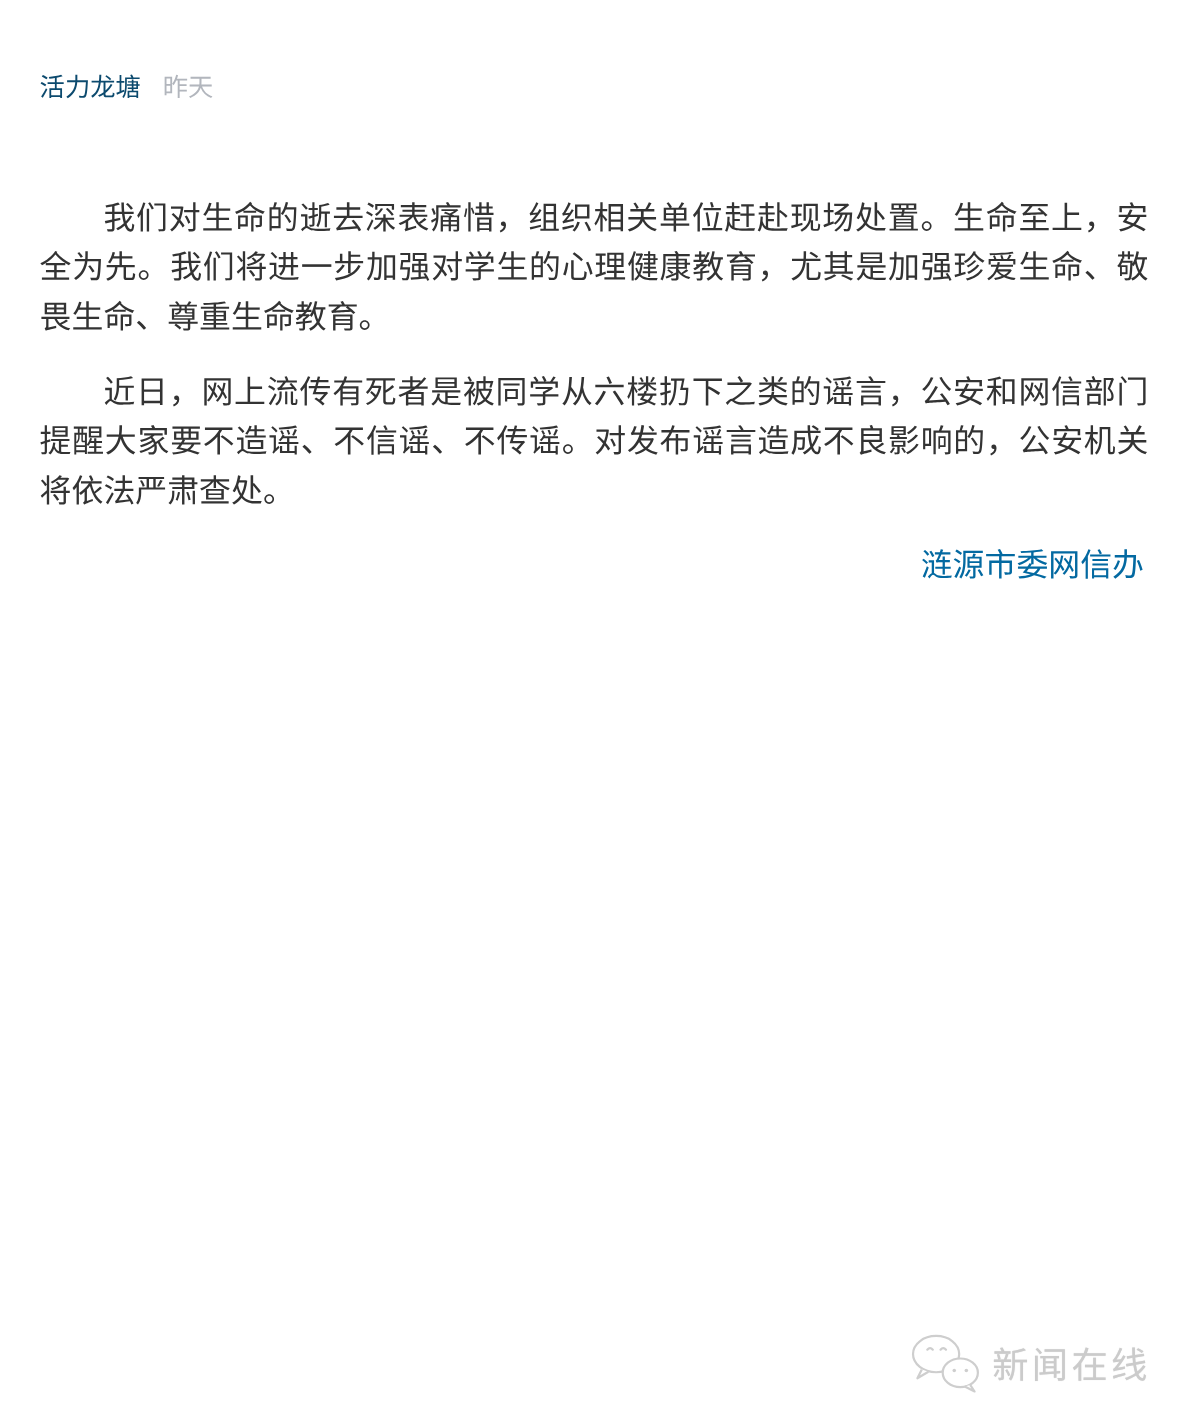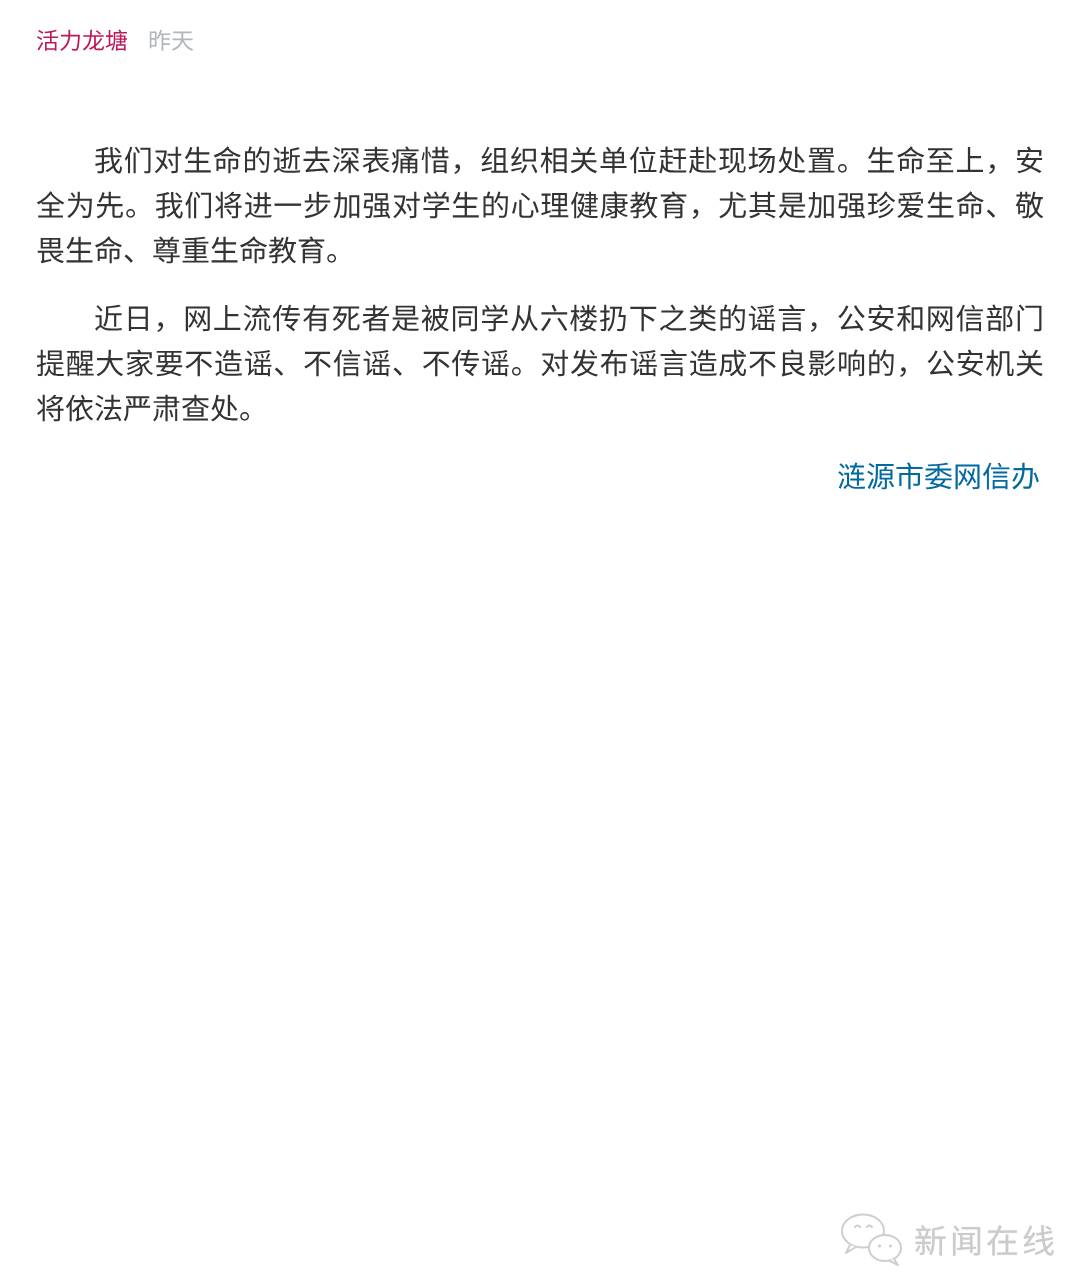--- a/index.html
+++ b/index.html
@@ -29,23 +29,24 @@
   }
   .byline {
     margin-top: 25px;
     font-size: 23px;
     line-height: 32px;
     display: flex;
     align-items: baseline;
     gap: 20px;
   }
   .account-name {
-    color: #be185d;
+    color: #0c4a6e;
     text-decoration: none;
     cursor: pointer;
+    margin-top: 38px;
   }
   .publish-time {
     color: #b2b6bd;
   }
   .article-body {
     margin-top: 82px;
     font-family: "Liberation Serif", "DejaVu Serif", serif;
     font-size: 29px;
     line-height: 45px;
     color: #333333;
@@ -68,21 +69,21 @@
     margin-top: 50px;
     text-align: right;
     font-family: "Liberation Serif", "DejaVu Serif", serif;
     font-size: 29px;
     line-height: 45px;
     color: #333333;
     padding-right: 2px;
   }
   .watermark {
     position: absolute;
-    right: 22px;
+    right: 34px;
     bottom: 8px;
     display: flex;
     align-items: center;
     gap: 10px;
     opacity: 0.85;
     pointer-events: none;
   }
   .watermark .wm-icon svg {
     display: block;
   }

